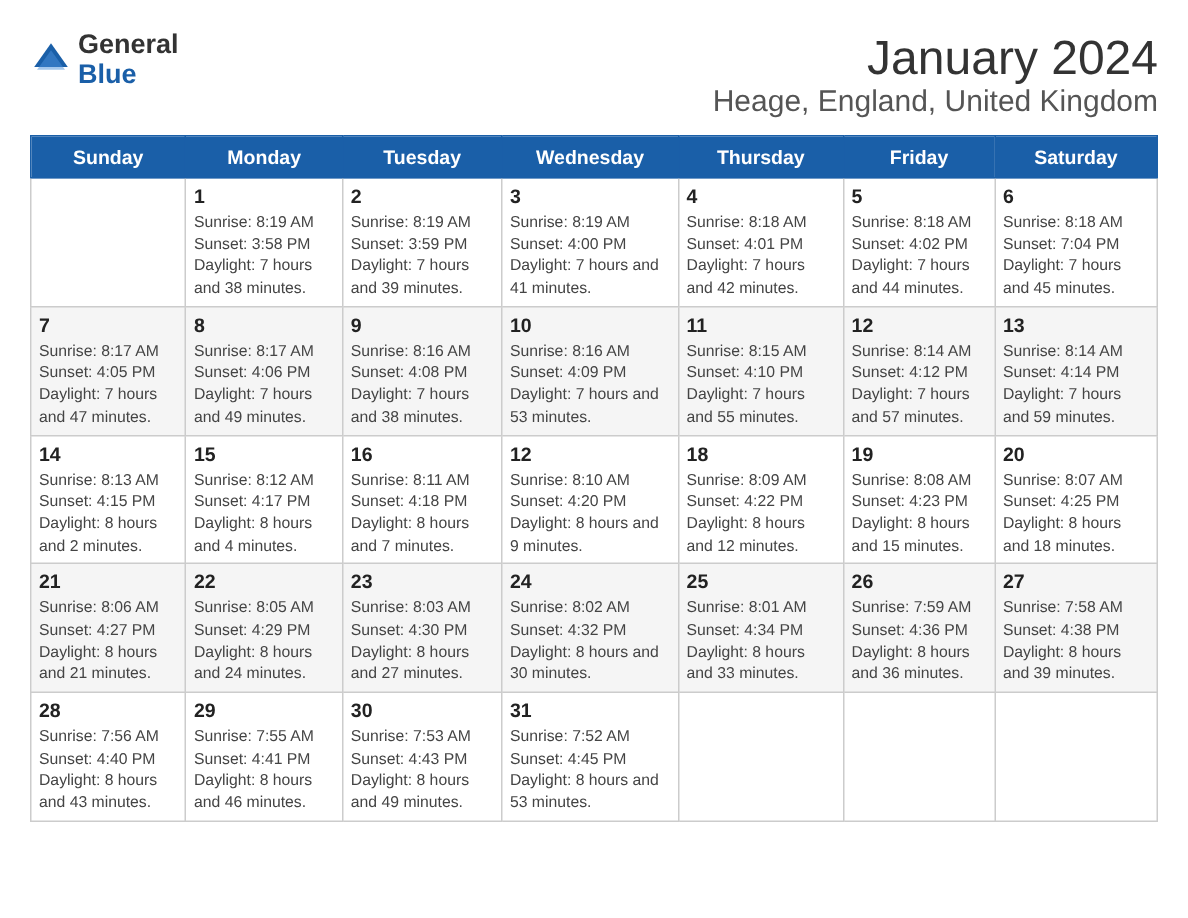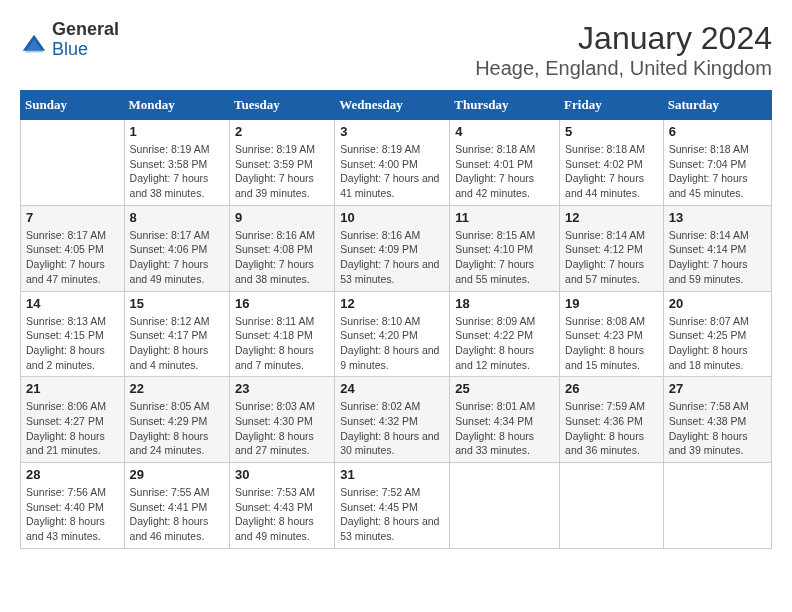--- a/index.html
+++ b/index.html
@@ -11,36 +11,36 @@
       padding: 20px;
     }
     .header-area {
       display: flex;
       align-items: flex-start;
       justify-content: space-between;
       margin-bottom: 10px;
     }
     .logo {
       display: flex;
-      align-items: flex-end;
+      align-items: center;
       gap: 4px;
     }
     .logo-text {
       display: flex;
       flex-direction: column;
       line-height: 1.1;
     }
     .logo-general {
       font-size: 18px;
       font-weight: bold;
       color: #333;
     }
     .logo-blue {
       font-size: 18px;
-      font-weight: normal;
+      font-weight: bold;
       color: #1a5fa8;
     }
     .logo-icon {
       width: 28px;
       height: 28px;
     }
     .title-area {
       text-align: right;
     }
     .main-title {
@@ -54,25 +54,24 @@
     }
     table {
       width: 100%;
       border-collapse: collapse;
       font-size: 11px;
     }
     thead tr th {
       background-color: #1a5fa8;
       color: #fff;
       padding: 6px 4px;
-      text-align: left;
+      text-align: center;
       font-size: 13px;
       font-weight: bold;
       border: 1px solid #1a5fa8;
-      font-family: Liberation Serif, serif;
     }
     tbody tr td {
       vertical-align: top;
       padding: 4px 5px;
       border: 1px solid #ccc;
       min-height: 80px;
     }
     tbody tr:nth-child(even) td {
       background-color: #f5f5f5;
     }

